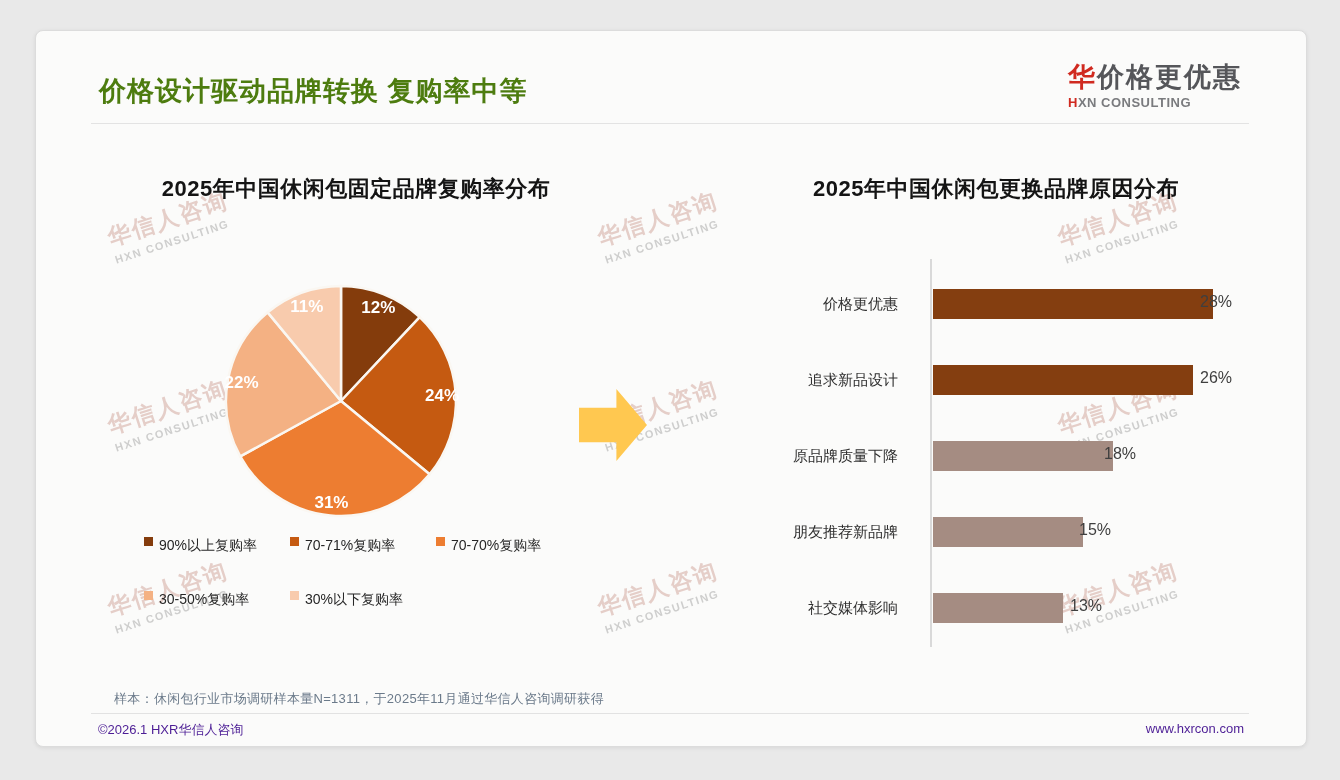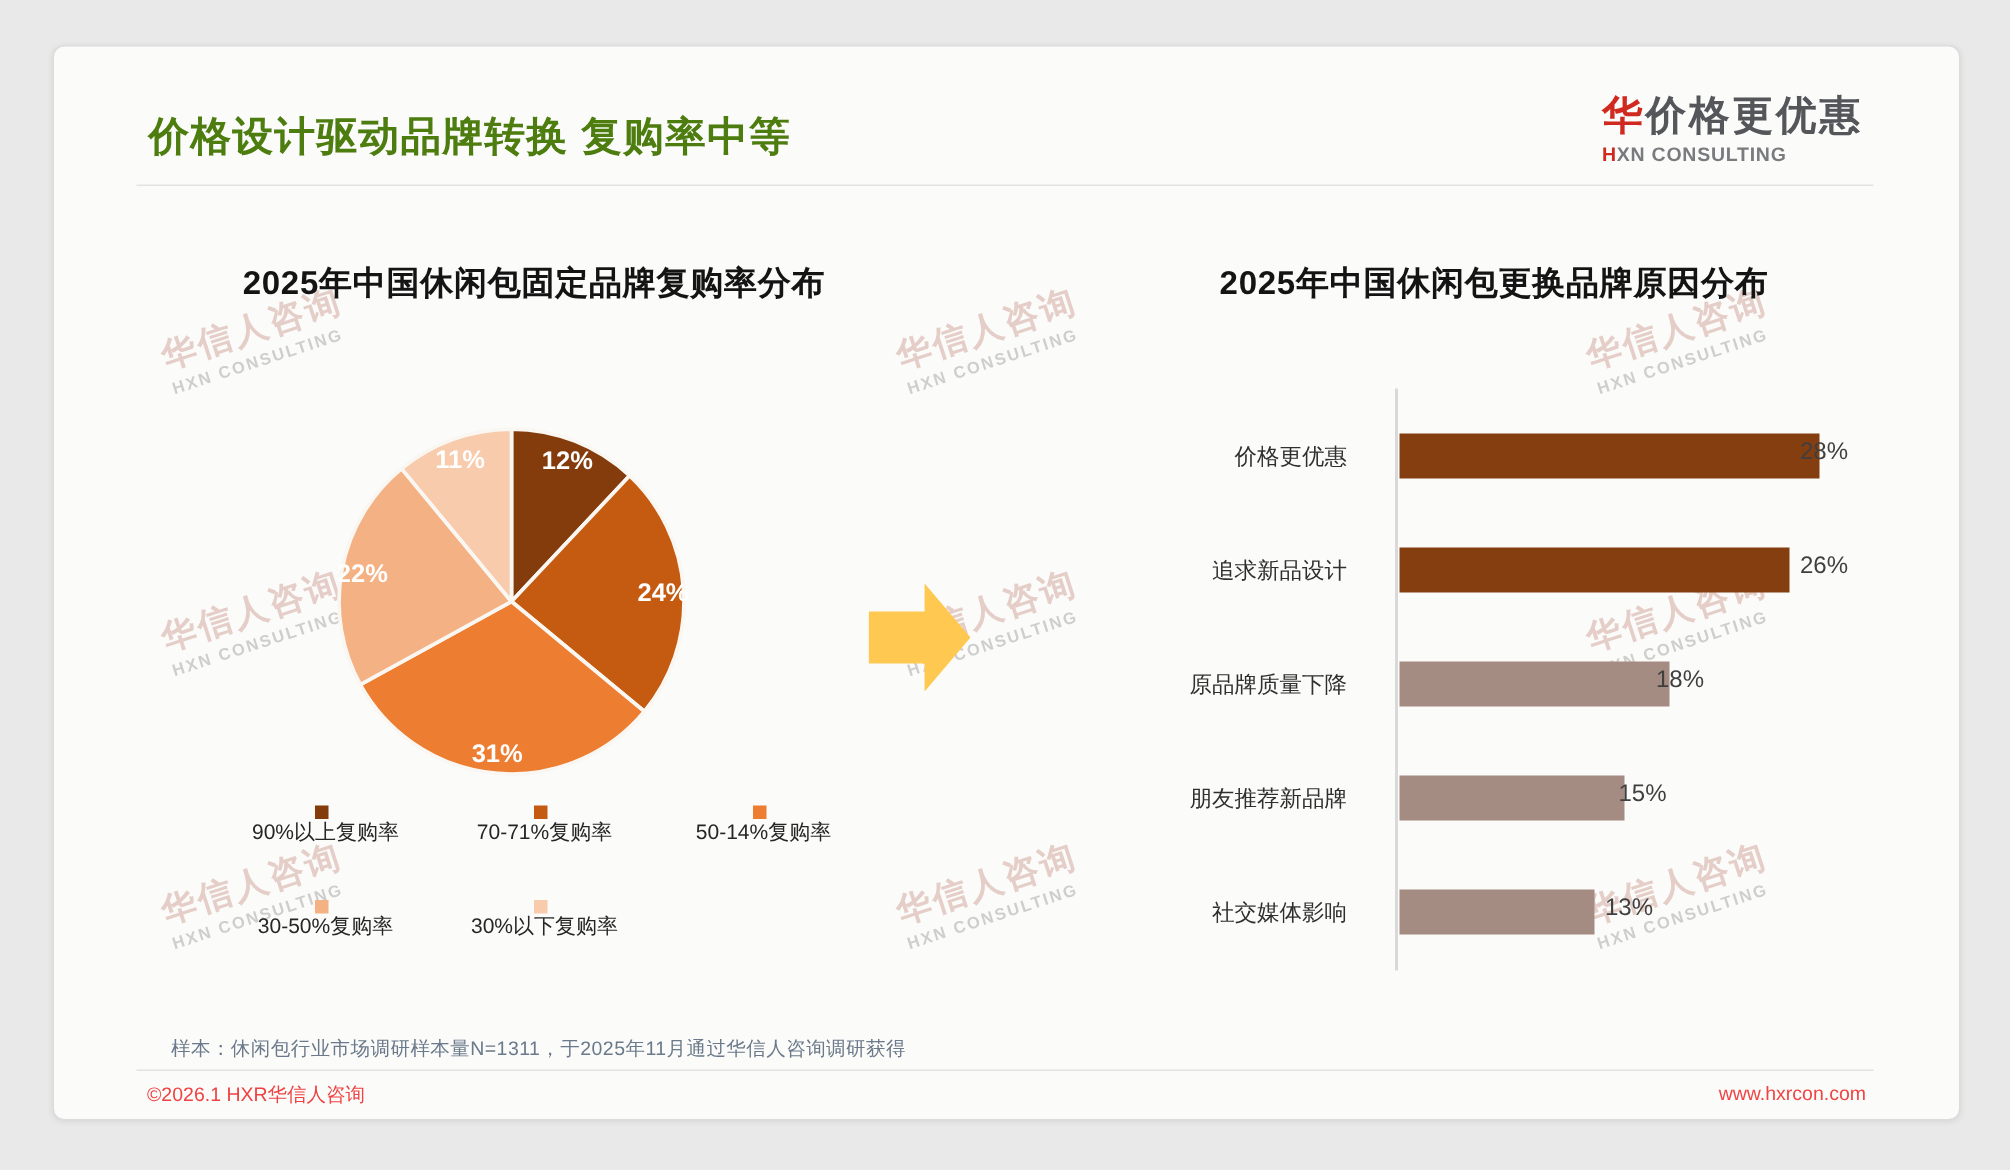--- a/index.html
+++ b/index.html
@@ -21,38 +21,38 @@
   .logo-en .accent{color:#d02a20;}
   .header-divider{position:absolute;left:55px;top:92px;width:1158px;height:1px;background:#e3e3e3;}
   
   .chart-title{position:absolute;font-size:22px;font-weight:bold;color:#141414;text-align:center;letter-spacing:.5px;}
   .chart-title.left{left:40px;top:143px;width:560px;}
   .chart-title.right{left:690px;top:143px;width:540px;}
   
   .pie-svg{position:absolute;left:175px;top:240px;}
   .pie-label{font-size:17px;font-weight:bold;fill:#ffffff;}
   .legend{position:absolute;left:108px;top:506px;width:470px;display:flex;flex-wrap:wrap;row-gap:36px;}
-  .legend-item{display:flex;align-items:center;width:146px;font-size:14px;color:#262626;flex-direction:column;}
+  .legend-item{display:flex;width:146px;font-size:14px;color:#262626;}
   .legend-swatch{width:9px;height:9px;margin-right:6px;flex:0 0 auto;}
   
   .flow-arrow{position:absolute;left:543px;top:358px;width:68px;height:72px;background:#ffc850;
               clip-path:polygon(0% 26%,55% 26%,55% 0%,100% 50%,55% 100%,55% 74%,0% 74%);}
   
   .bar-axis{position:absolute;left:894px;top:228px;width:2px;height:388px;background:#d9d9d9;}
   .bars{position:absolute;left:700px;top:258px;width:545px;}
   .bar-row{position:relative;height:30px;margin-bottom:46px;display:flex;align-items:center;}
   .bar-cat{position:absolute;right:365px;left:0;text-align:right;font-size:15px;color:#2f2f2f;padding-right:18px;}
   .bar-track{position:absolute;left:197px;top:0;height:30px;right:0;}
   .bar-fill{position:absolute;left:0;top:0;height:30px;}
   .bar-val{position:absolute;top:4px;font-size:16px;color:#3f3f3f;white-space:nowrap;}
   
   .footnote{position:absolute;left:78px;top:659px;font-size:13px;color:#6b7a8a;letter-spacing:.3px;}
   .footer-divider{position:absolute;left:55px;top:682px;width:1158px;height:1px;background:#e2e2e2;}
   .footer{position:absolute;left:62px;right:62px;top:690px;display:flex;justify-content:space-between;
-          font-size:13px;color:#ef4444;}
+          font-size:13px;color:#4c1d95;}
 </style>
 </head>
 <body>
 
 <div class="stage">
   <div class="card">
 
     <div class="wm-layer">
         <div class="wm" style="left: 70px; top: 164px;">
           <div class="wm-zh">华信人咨询</div>
@@ -120,21 +120,21 @@
           <div class="legend-item">
             <span class="legend-swatch" style="background: rgb(132, 60, 12);"></span>
             <span>90%以上复购率</span>
           </div>
           <div class="legend-item">
             <span class="legend-swatch" style="background: rgb(197, 90, 17);"></span>
             <span>70-71%复购率</span>
           </div>
           <div class="legend-item">
             <span class="legend-swatch" style="background: rgb(237, 125, 49);"></span>
-            <span>50-14%复购率</span>
+            <span>70-70%复购率</span>
           </div>
           <div class="legend-item">
             <span class="legend-swatch" style="background: rgb(244, 177, 131);"></span>
             <span>30-50%复购率</span>
           </div>
           <div class="legend-item">
             <span class="legend-swatch" style="background: rgb(248, 203, 173);"></span>
             <span>30%以下复购率</span>
           </div>
         </div>

